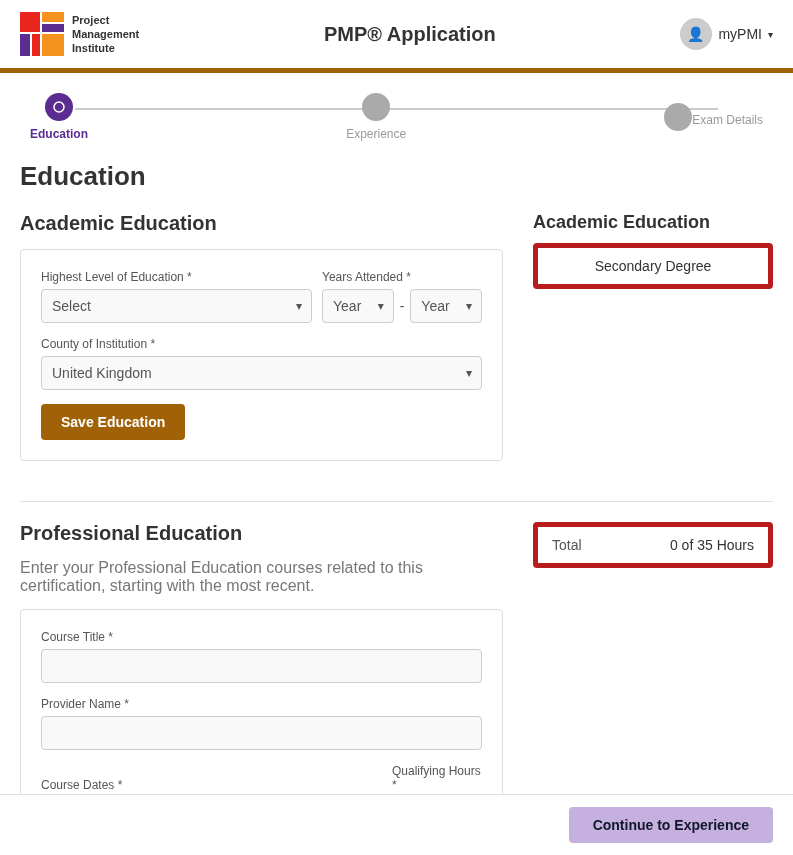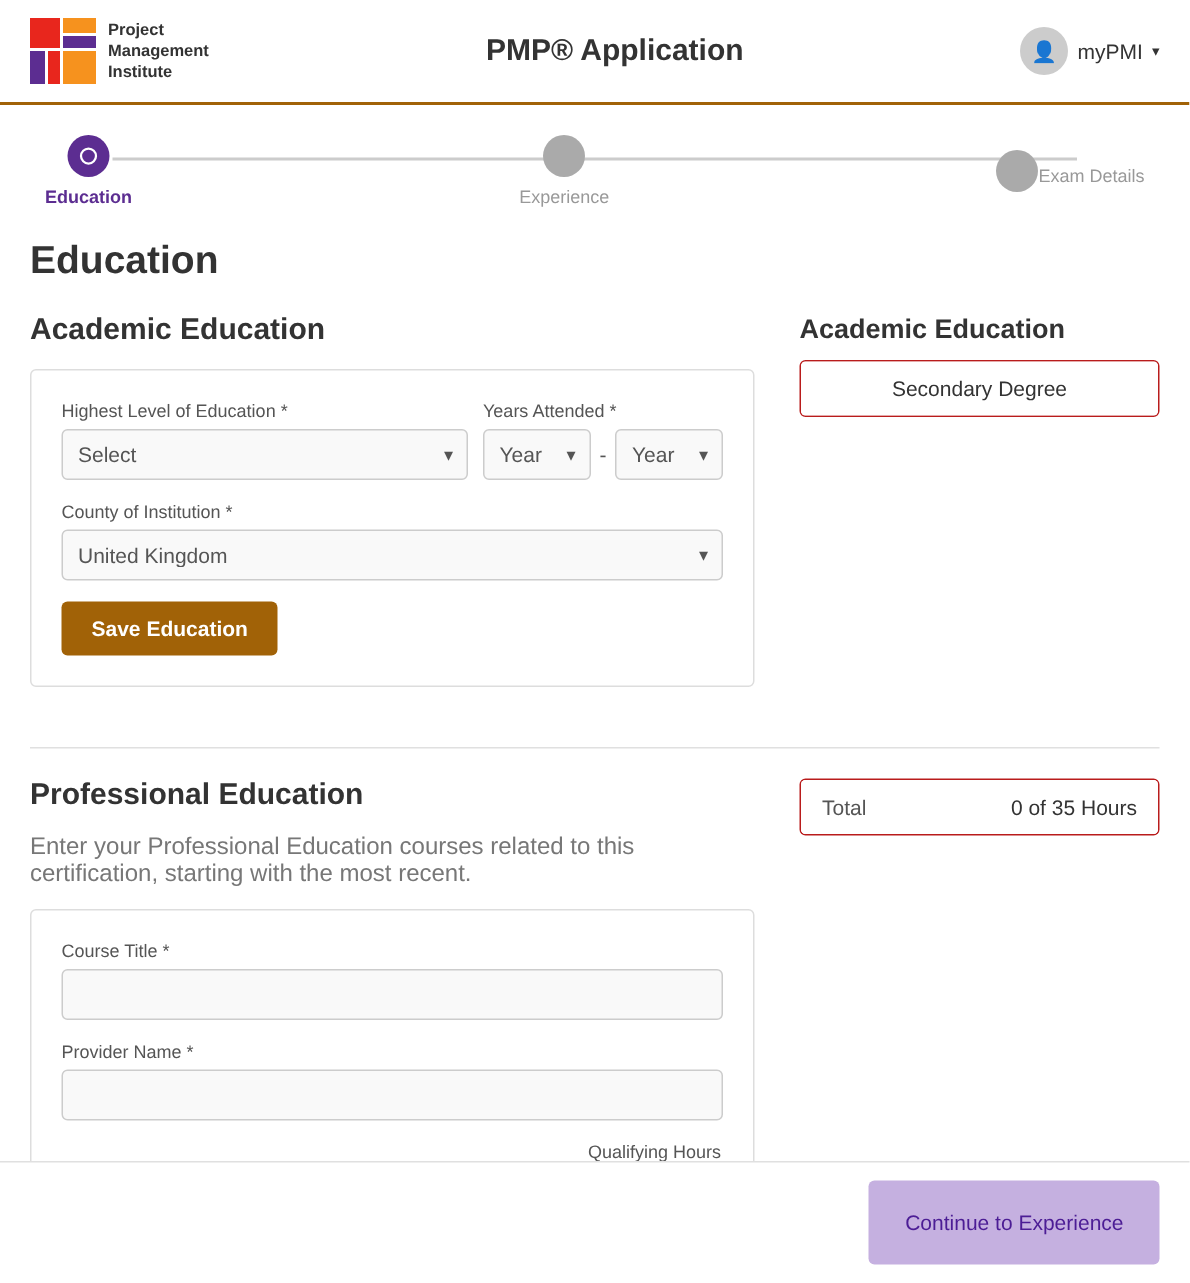--- a/index.html
+++ b/index.html
@@ -4,21 +4,21 @@
   <style>
     * { box-sizing: border-box; margin: 0; padding: 0; }
     body { font-family: Arial, sans-serif; background: #fff; color: #333; font-size: 14px; }
 
     
     .header {
       display: flex;
       align-items: center;
       justify-content: space-between;
       padding: 12px 20px;
-      border-bottom: 2px solid #a16207;
+      border-bottom: 5px solid #a16207;
     }
     .logo-area {
       display: flex;
       align-items: center;
       gap: 8px;
     }
     .logo-icon {
       width: 44px;
       height: 44px;
     }
@@ -149,38 +149,38 @@
       color: #fff;
       border: none;
       border-radius: 4px;
       padding: 10px 20px;
       font-size: 14px;
       font-weight: bold;
       cursor: pointer;
     }
     .btn-disabled {
       background: #c5b0e0;
-      color: #4c1d95;
+      color: #0f172a;
       border: none;
       border-radius: 4px;
-      padding: 20px 24px;
-      font-size: 14px;
-      font-weight: normal;
+      padding: 10px 24px;
+      font-size: 14px;
+      font-weight: bold;
       cursor: not-allowed;
     }
 
     
     .right-section-title {
       font-size: 18px;
       font-weight: bold;
       color: #333;
       margin-bottom: 10px;
     }
     .summary-card {
-      border: 1px solid #b91c1c;
+      border: 5px solid #b91c1c;
       border-radius: 4px;
       overflow: hidden;
       margin-bottom: 4px;
     }
     .summary-item {
       padding: 10px 14px;
       font-size: 14px;
       color: #333;
       text-align: center;
       background: #fff;

